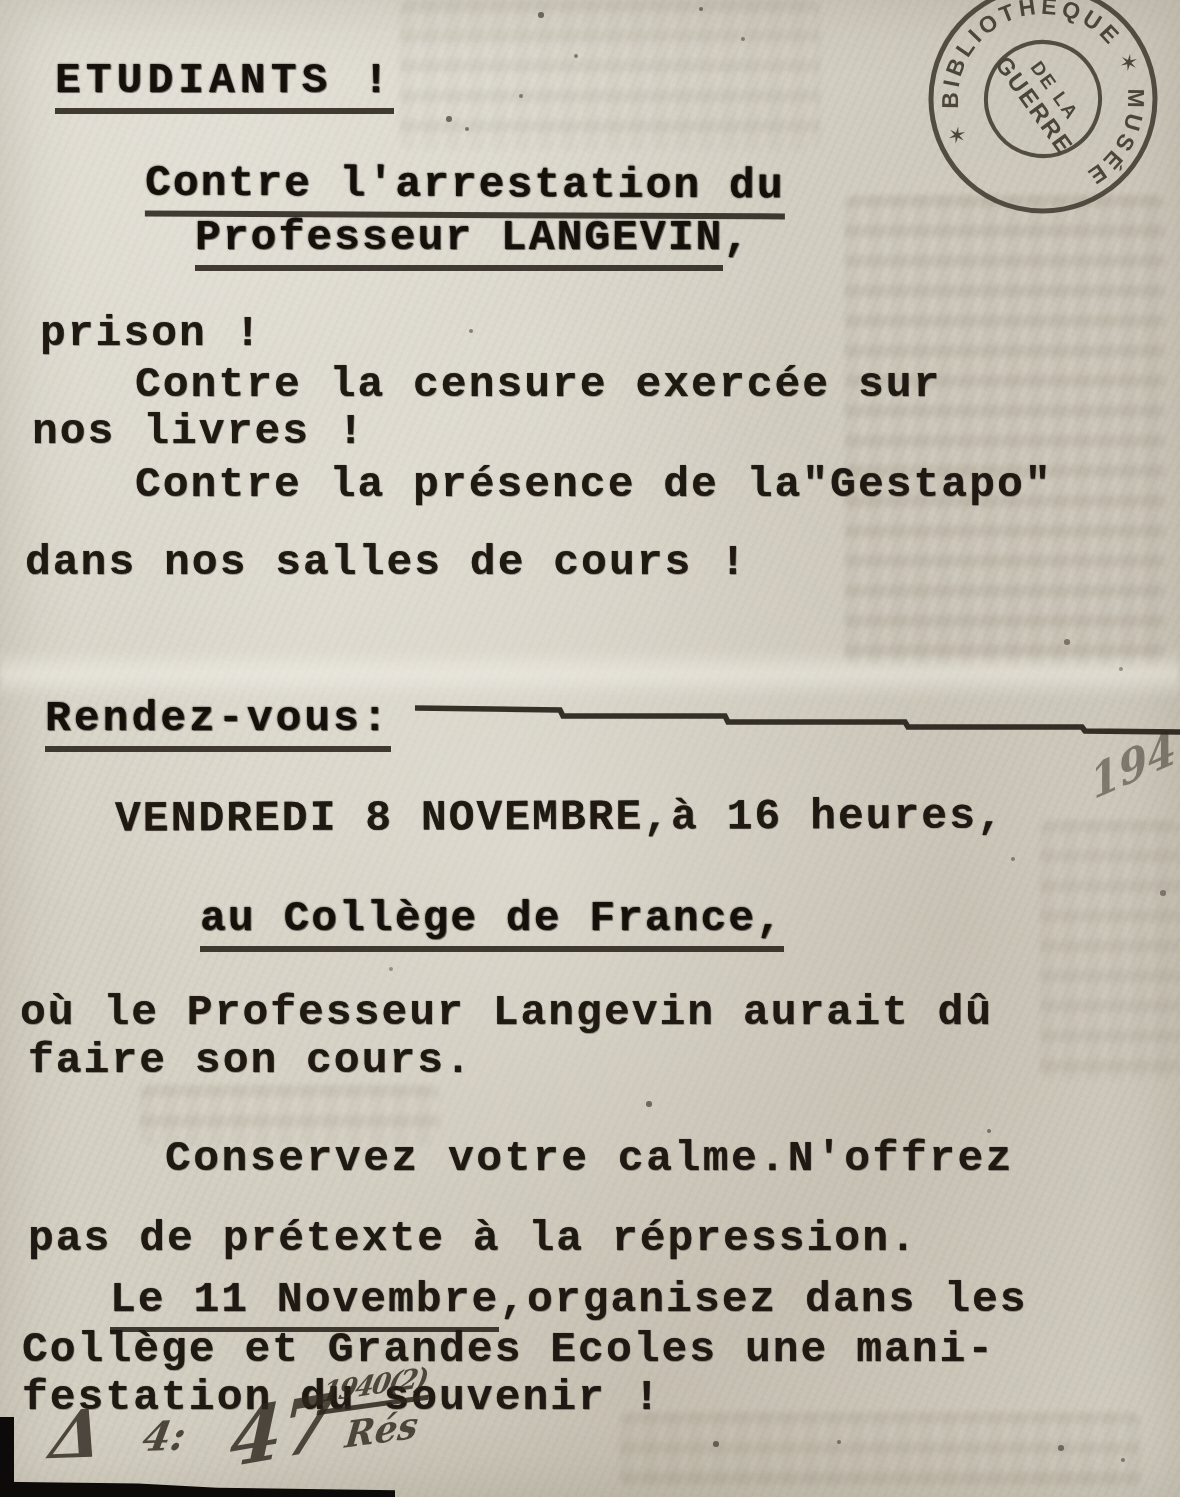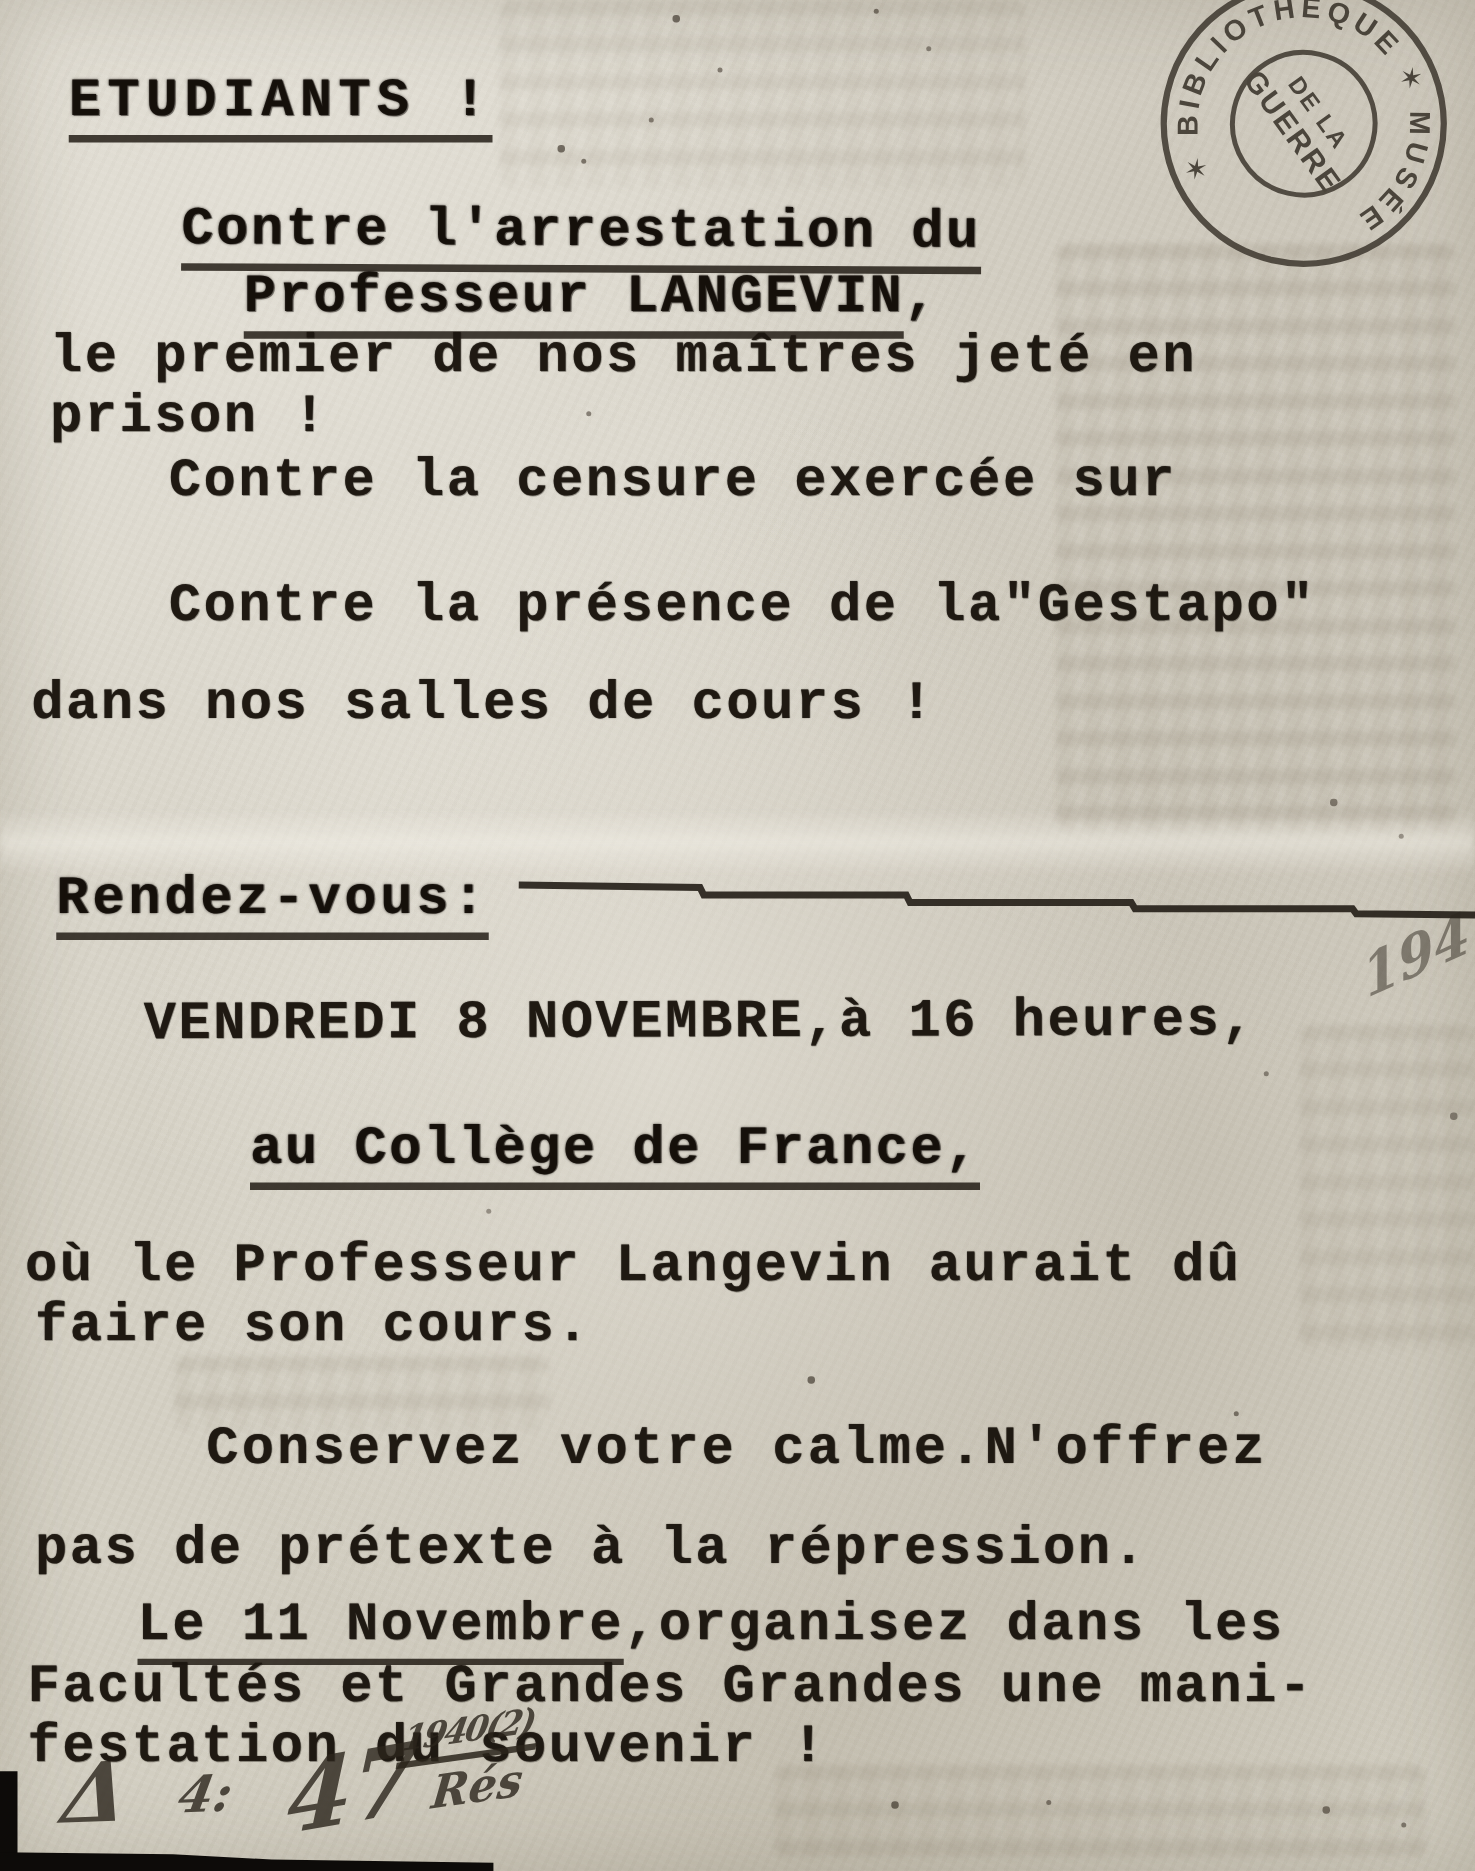--- a/index.html
+++ b/index.html
@@ -128,34 +128,34 @@
     </g>
   </svg>
 
   <svg class="crease" viewBox="0 0 1180 1497" aria-hidden="true">
     <polyline points="415,708 560,710 563,716 725,716 728,722 905,722 908,727 1082,727 1085,731 1180,732"></polyline>
   </svg>
 
   <div class="line l0 hdr"><span class="u">ETUDIANTS !</span></div>
   <div class="line l1 hdr"><span class="u">Contre l'arrestation du</span></div>
   <div class="line l2 hdr"><span class="u">Professeur LANGEVIN</span><span>,</span></div>
-  <div class="line l3"><span>le premier de nos maîtres jeté en</span></div>
   <div class="line l4"><span>prison !</span></div>
   <div class="line l5"><span>Contre la censure exercée sur</span></div>
+  <div class="line l6"><span>nos livres !</span></div>
   <div class="line l7"><span>Contre la présence de la"Gestapo"</span></div>
   <div class="line l8"><span>dans nos salles de cours !</span></div>
   <div class="line l11 hdr"><span class="u">Rendez-vous:</span></div>
   <div class="line l12"><span>VENDREDI 8 NOVEMBRE,à 16 heures,</span></div>
   <div class="line l13 hdr"><span class="u">au Collège de France,</span></div>
   <div class="line l14"><span>où le Professeur Langevin aurait dû</span></div>
   <div class="line l15"><span>faire son cours.</span></div>
   <div class="line l16"><span>Conservez votre calme.N'offrez</span></div>
   <div class="line l17"><span>pas de prétexte à la répression.</span></div>
   <div class="line l18"><span class="u">Le 11 Novembre</span><span>,organisez dans les</span></div>
-  <div class="line l19"><span>Facultés et Grandes Grandes une mani-</span></div>
+  <div class="line l19"><span>Collège et Grandes Ecoles une mani-</span></div>
   <div class="line l20"><span>festation du souvenir !</span></div>
 
   <div class="hand year">1941</div>
 
   <div class="hand shelfmark">
     <span class="sm-delta">Δ</span>
     <span class="sm-four">4:</span>
     <span class="sm-number">47</span>
     <span class="sm-frac">
       <span class="sm-sup">1940(2)</span>

